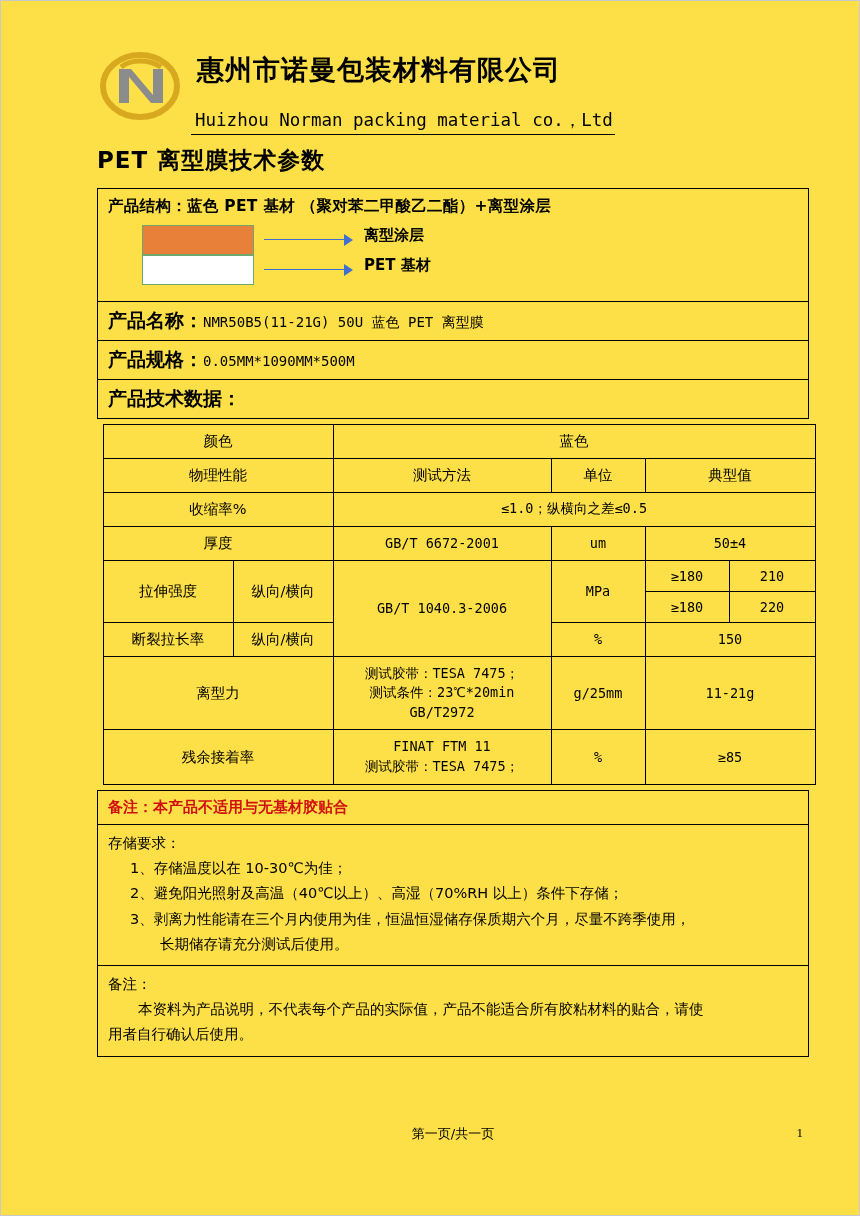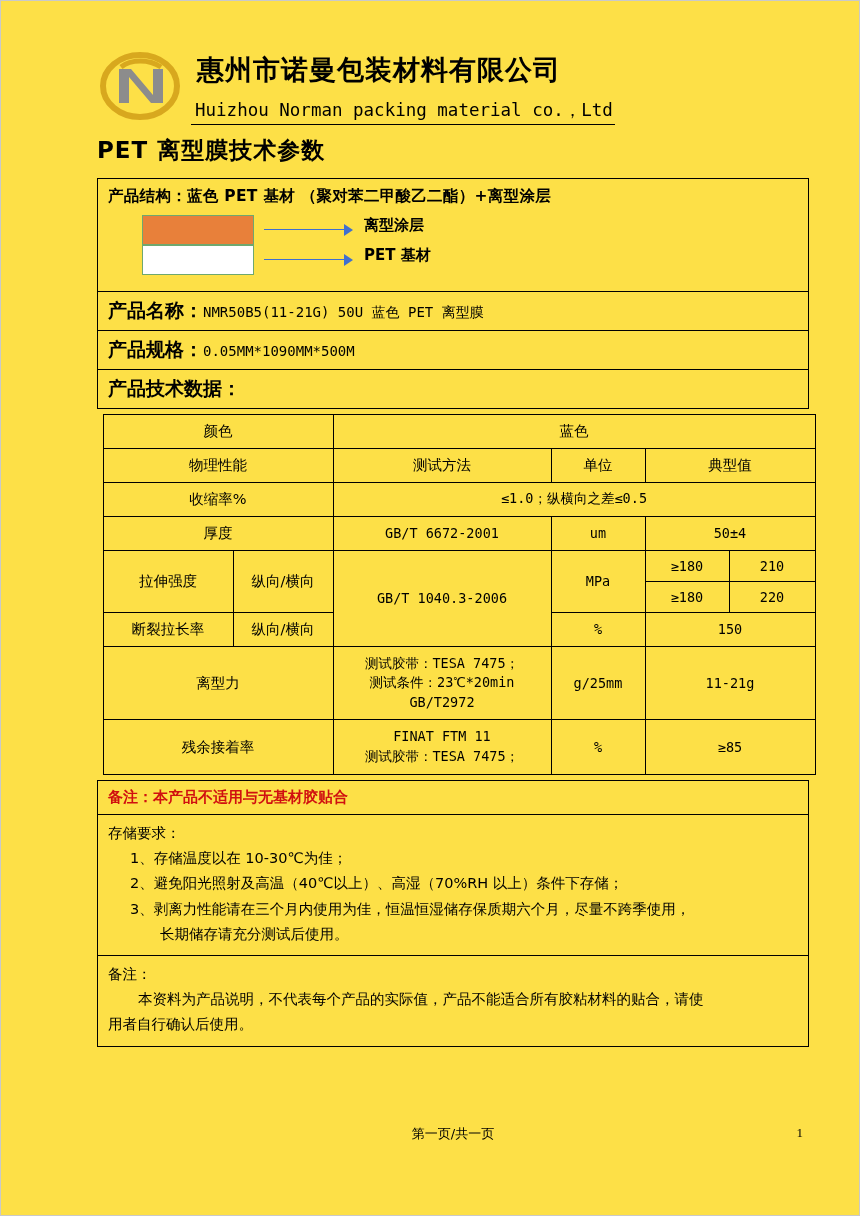--- a/index.html
+++ b/index.html
@@ -56,21 +56,21 @@
     line-height: 1.25;
     padding-left: 6px;
   }
   .company-en {
     font-family: "DejaVu Sans Mono", monospace;
     font-size: 17.5px;
     letter-spacing: 0px;
     border-bottom: 1.5px solid #000;
     display: inline-block;
     padding: 3px 2px 2px 4px;
-    margin-top: 8px;
+    margin-top: 18px;
     white-space: nowrap;
   }
   .doc-title {
     font-family: "DejaVu Sans", sans-serif;
     font-weight: bold;
     font-size: 23px;
     margin: 10px 0 12px 0;
     letter-spacing: 1px;
   }
 

